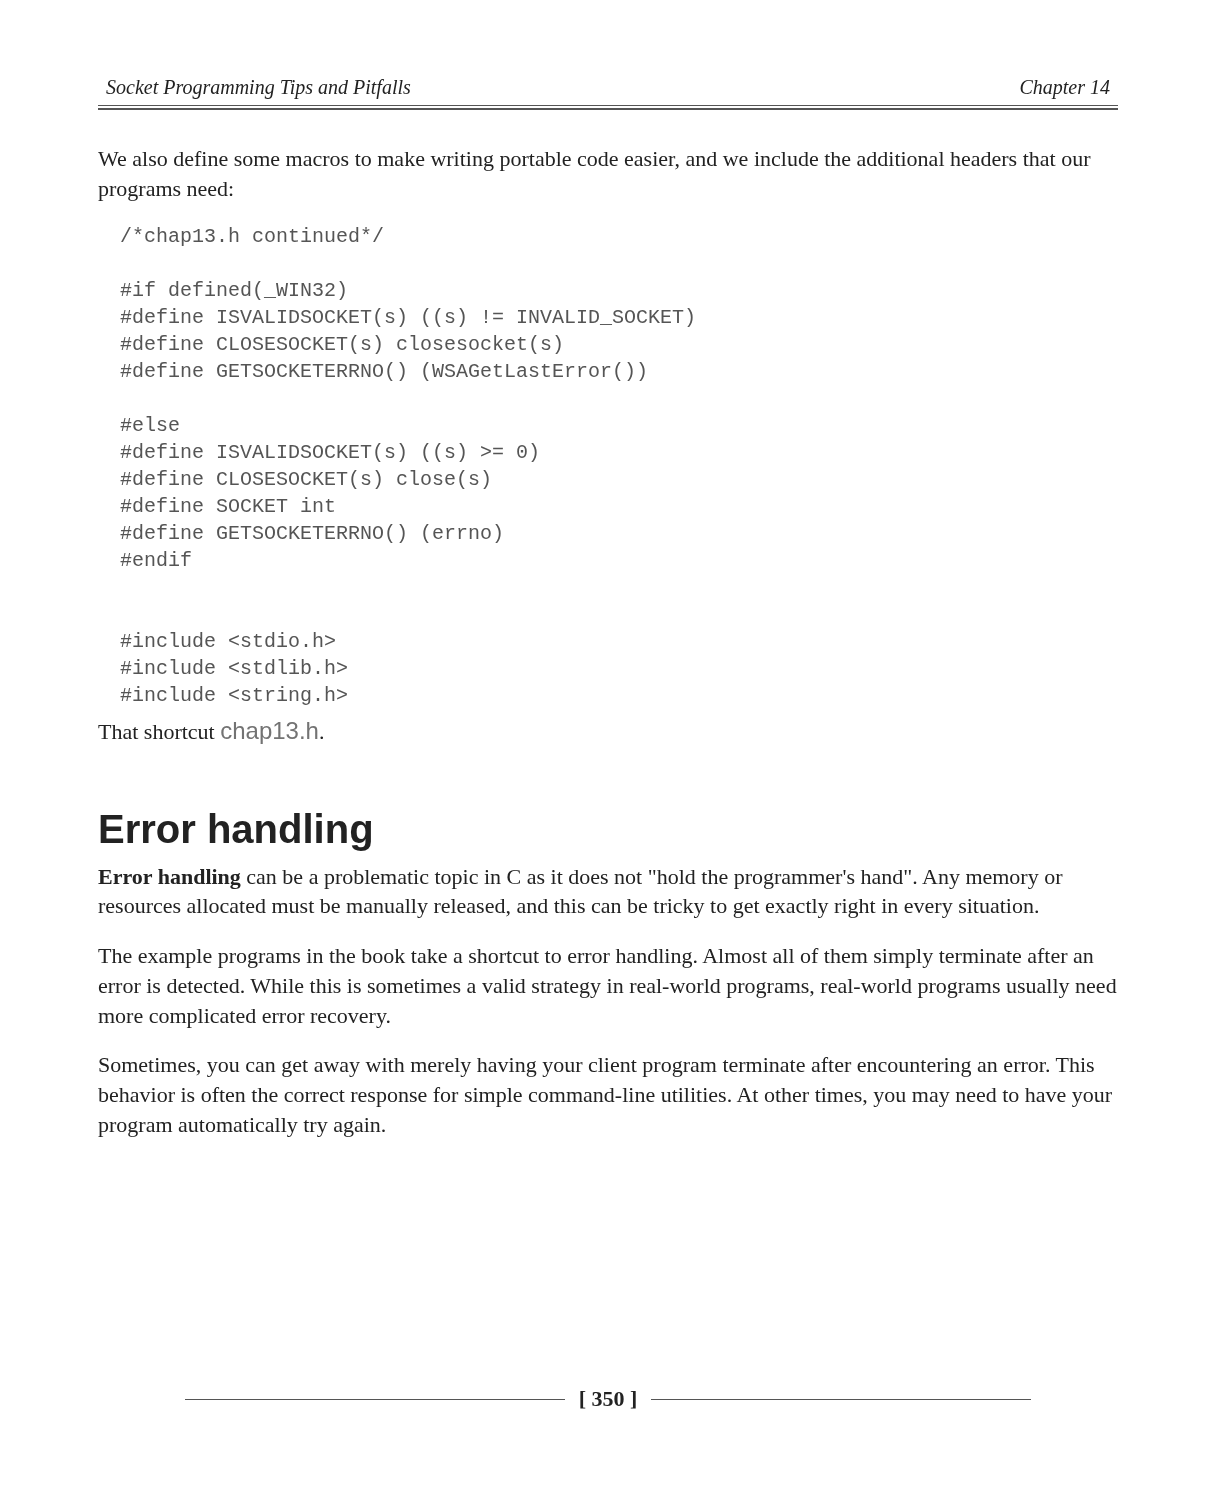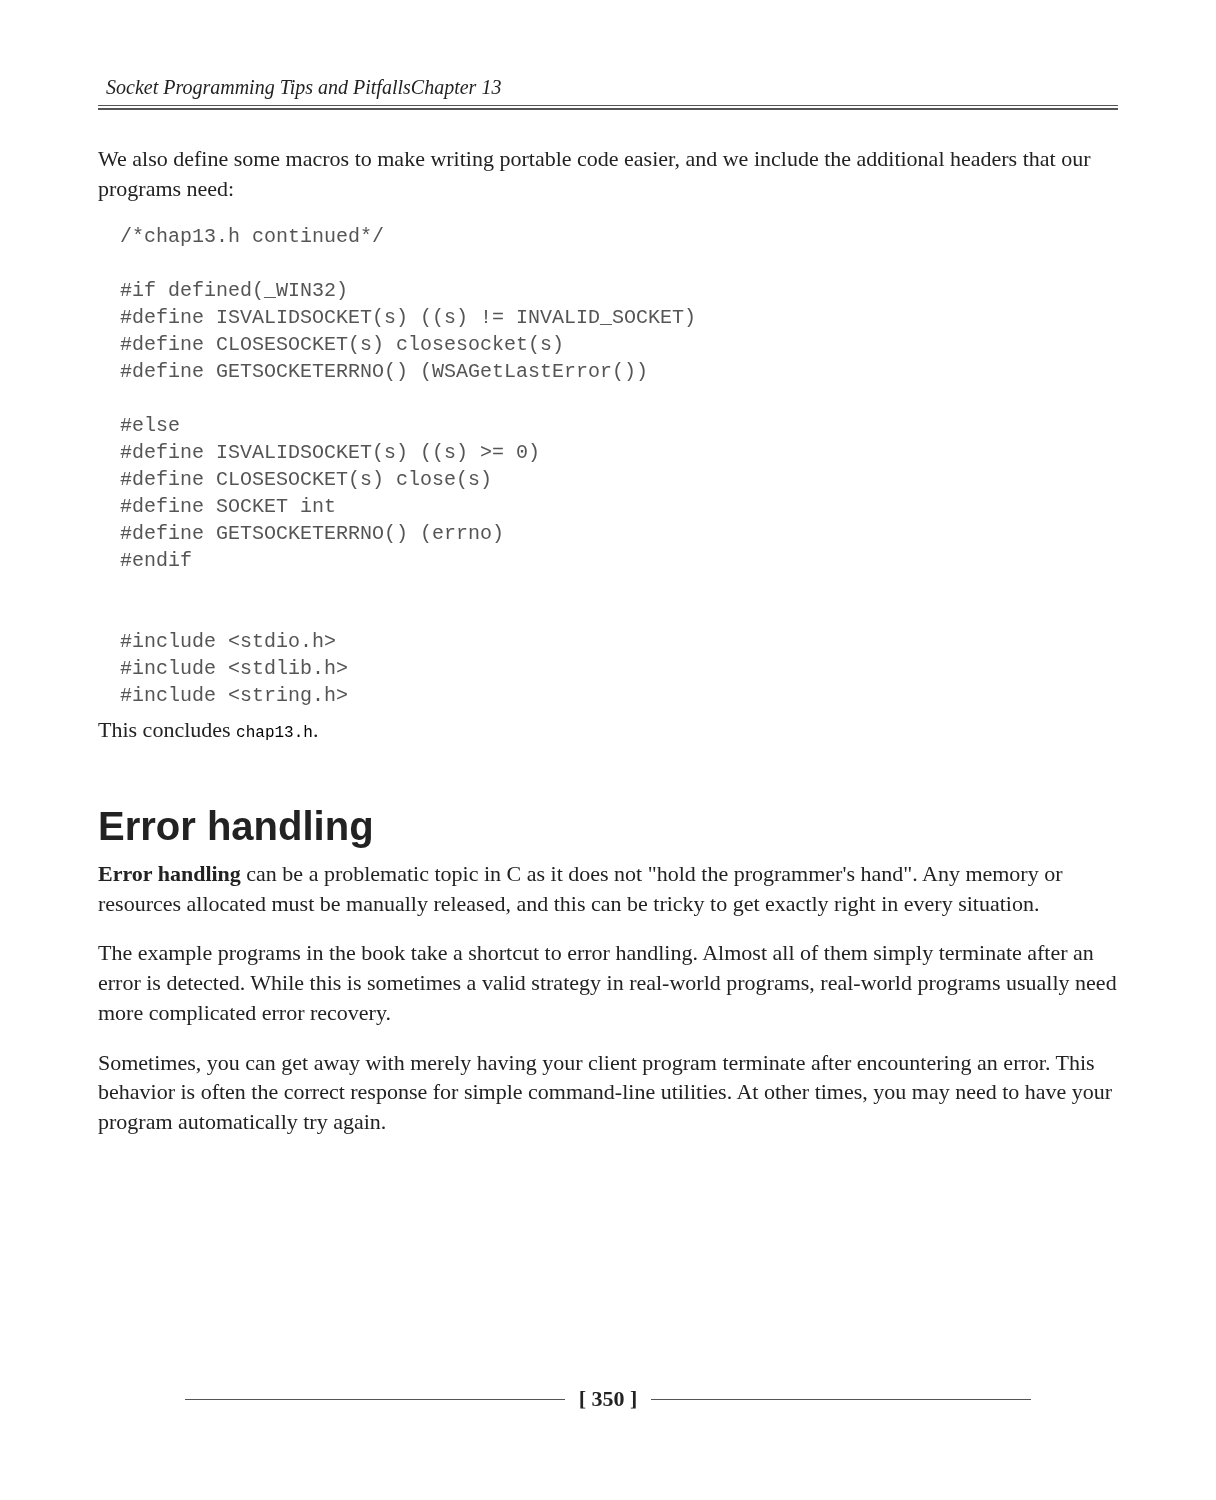--- a/index.html
+++ b/index.html
@@ -12,21 +12,21 @@
   .page {
     box-sizing: border-box;
     padding: 76px 98px 0 98px;
     font-family: "Palatino Linotype", "Book Antiqua", Palatino, Georgia, serif;
     color: #222;
     position: relative;
     height: 1500px;
   }
   .running-head {
     display: flex;
-    justify-content: flex-start;
+    justify-content: space-between;
     align-items: baseline;
     font-style: italic;
     font-size: 20px;
     padding: 0 8px 4px 8px;
     font-family: Liberation Serif, serif;
   }
   .running-head .left {
     text-align: left;
   }
   .running-head .right {
@@ -54,23 +54,23 @@
     font-family: "Courier New", Courier, monospace;
     font-size: 20px;
     line-height: 1.35;
     color: #555;
   }
   .conclude-line {
     font-size: 22px;
     margin: 6px 0 0 0;
   }
   .inline-code {
-    font-family: Liberation Mono, monospace;
-    font-size: 16px;
-    color: #000000;
+    font-family: Liberation Sans, sans-serif;
+    font-size: 24px;
+    color: #737373;
   }
   h2.section-heading {
     font-family: Arial, "Helvetica Neue", Helvetica, sans-serif;
     font-weight: 700;
     font-size: 40px;
     margin: 54px 0 6px 0;
     color: #222;
   }
   .bold {
     font-weight: 700;
@@ -102,21 +102,21 @@
     padding: 0 10px;
   }
 </style>
 </head>
 <body>
 
 <div class="page">
 
   <div class="running-head">
     <span class="left">Socket Programming Tips and Pitfalls</span>
-    <span class="right">Chapter 13</span>
+    <span class="right">Chapter 14</span>
   </div>
   <div class="head-rule-outer">
     <div class="head-rule-inner"></div>
   </div>
 
   <div class="body-text">
     <p class="para">We also define some macros to make writing portable code easier, and we include the additional headers that our programs need:</p>
 
     <div class="code-block" id="code-block">/*chap13.h continued*/
 
@@ -131,21 +131,21 @@
 #define SOCKET int
 #define GETSOCKETERRNO() (errno)
 #endif
 
 
 #include &lt;stdio.h&gt;
 #include &lt;stdlib.h&gt;
 #include &lt;string.h&gt;</div>
 
     <p class="conclude-line">
-      <span>This concludes </span><span class="inline-code">chap13.h</span><span>.</span>
+      <span>That shortcut </span><span class="inline-code">chap13.h</span><span>.</span>
     </p>
 
     <h2 class="section-heading">Error handling</h2>
 
     <p class="para">
       <span class="bold">Error handling</span><span> can be a problematic topic in C as it does not "hold the programmer's hand". Any memory or resources allocated must be manually released, and this can be tricky to get exactly right in every situation.</span>
     </p>
     <p class="para">The example programs in the book take a shortcut to error handling. Almost all of them simply terminate after an error is detected. While this is sometimes a valid strategy in real-world programs, real-world programs usually need more complicated error recovery.</p>
     <p class="para">Sometimes, you can get away with merely having your client program terminate after encountering an error. This behavior is often the correct response for simple command-line utilities. At other times, you may need to have your program automatically try again.</p>
   </div>

